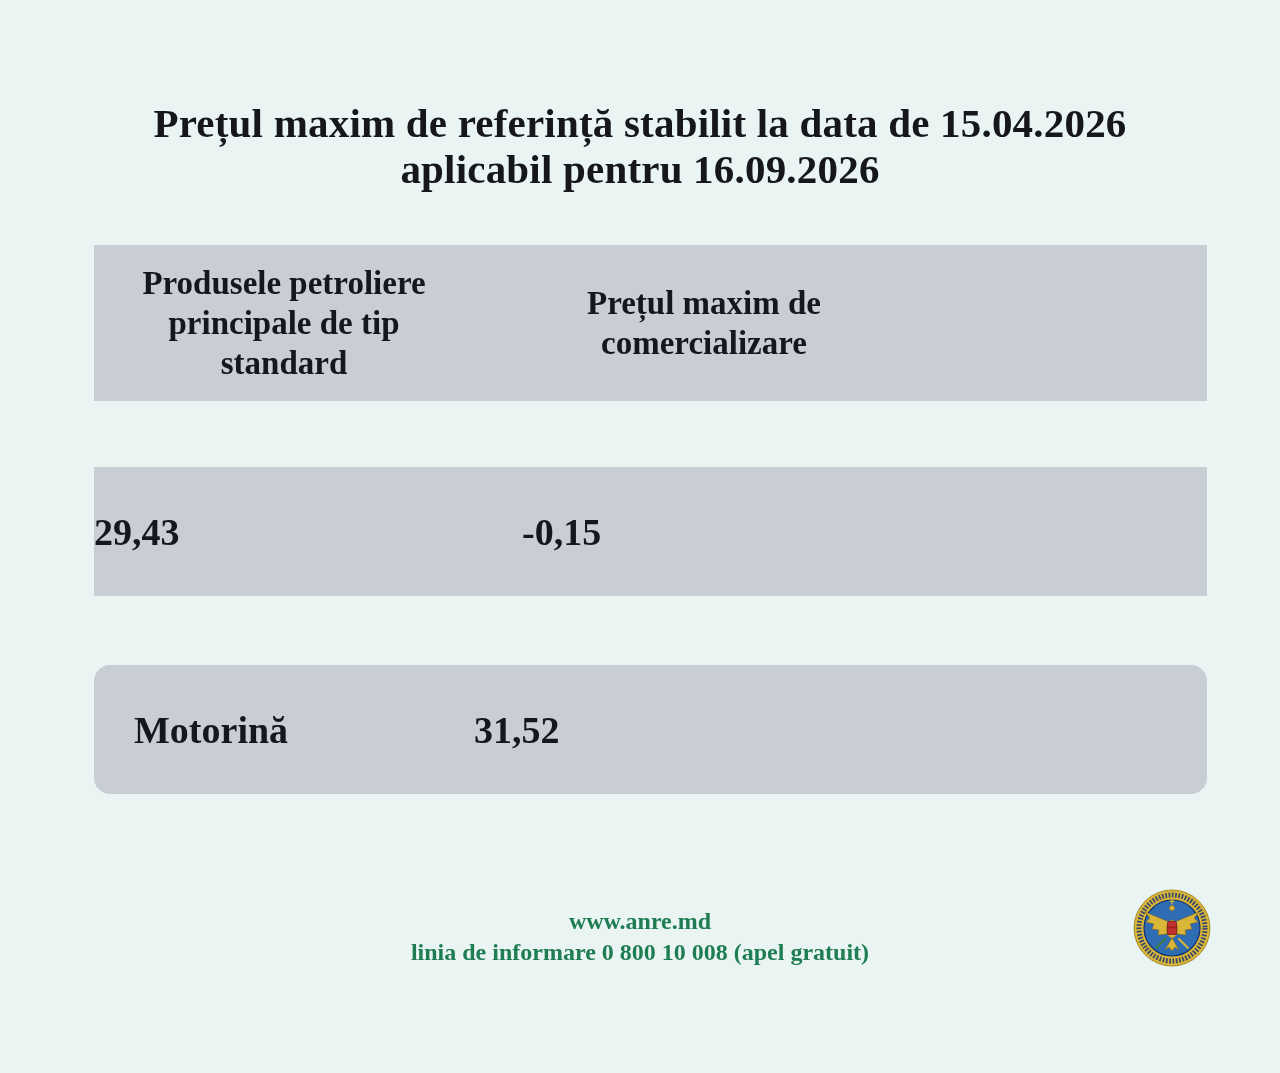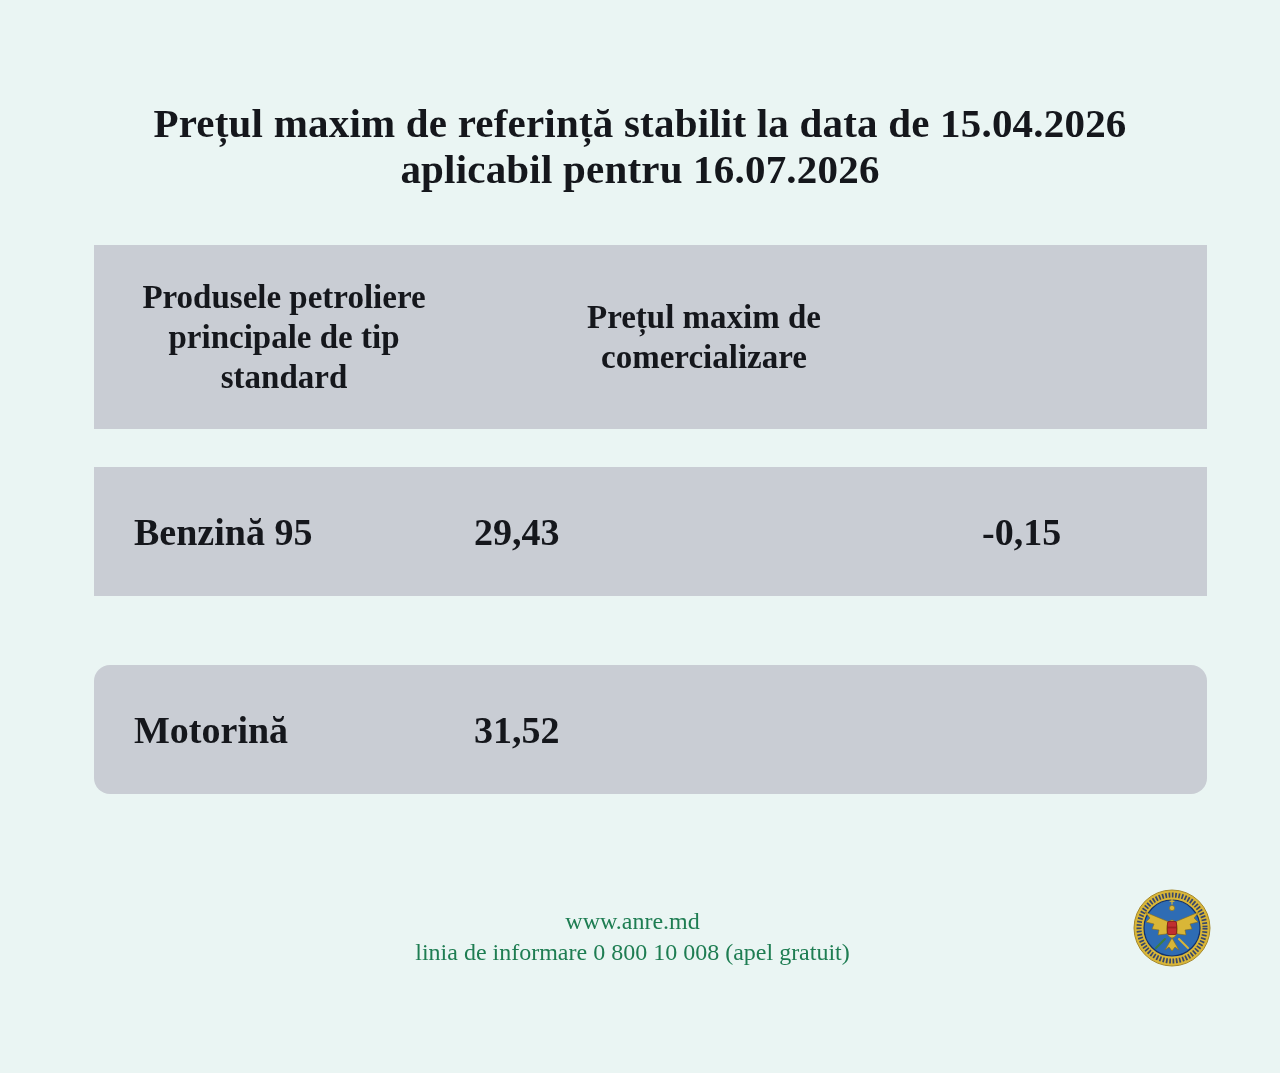--- a/index.html
+++ b/index.html
@@ -31,60 +31,58 @@
     letter-spacing: 0.2px;
   }
   .panel {
     position: absolute;
     left: 94px; width: 1113px;
     background: var(--panel);
     display: grid;
     grid-template-columns: 380px 460px 273px;
     align-items: center;
   }
-  .thead { top: 245px; height: 184px; font-size: 33px; font-weight: bold; line-height: 1.22; }
+  .thead { top: 245px; height: 156px; font-size: 33px; font-weight: bold; line-height: 1.22; }
   .thead .cell { text-align: center; padding: 0 8px; }
   .thead .cell.c3 { padding-left: 48px; }
   .trow { height: 129px; font-size: 38px; font-weight: bold; }
   .trow.r1 { top: 467px; }
   .trow.r2 { top: 665px; border-radius: 16px; }
   .cell.product { text-align: left; padding-left: 40px; }
   .cell.price { text-align: left; }
   .cell.change { text-align: left; padding-left: 48px; }
   .footer-block {
     position: absolute;
-    top: 906px; left: 0; width: 1175px;
+    top: 906px; left: 0; width: 1280px;
     text-align: center;
     color: var(--green);
-    font-weight: normal;
+    font-weight: bold;
     font-size: 24px;
     line-height: 1.28;
-    margin-left: 45px;
   }
   .seal {
     position: absolute;
     left: 1133px; top: 889px;
     width: 78px; height: 78px;
   }
 </style>
 </head>
 <body>
 
 <div class="title-block">
   <div>Prețul maxim de referință stabilit la data de 15.04.2026</div>
-  <div>aplicabil pentru 16.07.2026</div>
+  <div>aplicabil pentru 16.09.2026</div>
 </div>
 
 <div class="panel thead">
   <div class="cell c1">Produsele petroliere principale de tip standard</div>
   <div class="cell c2">Prețul maxim de comercializare</div>
 </div>
 
 <div class="panel trow r1">
-  <div class="cell product">Benzină 95</div>
   <div class="cell price">29,43</div>
   <div class="cell change">-0,15</div>
 </div>
 
 <div class="panel trow r2">
   <div class="cell product">Motorină</div>
   <div class="cell price">31,52</div>
 </div>
 
 <div class="footer-block">

